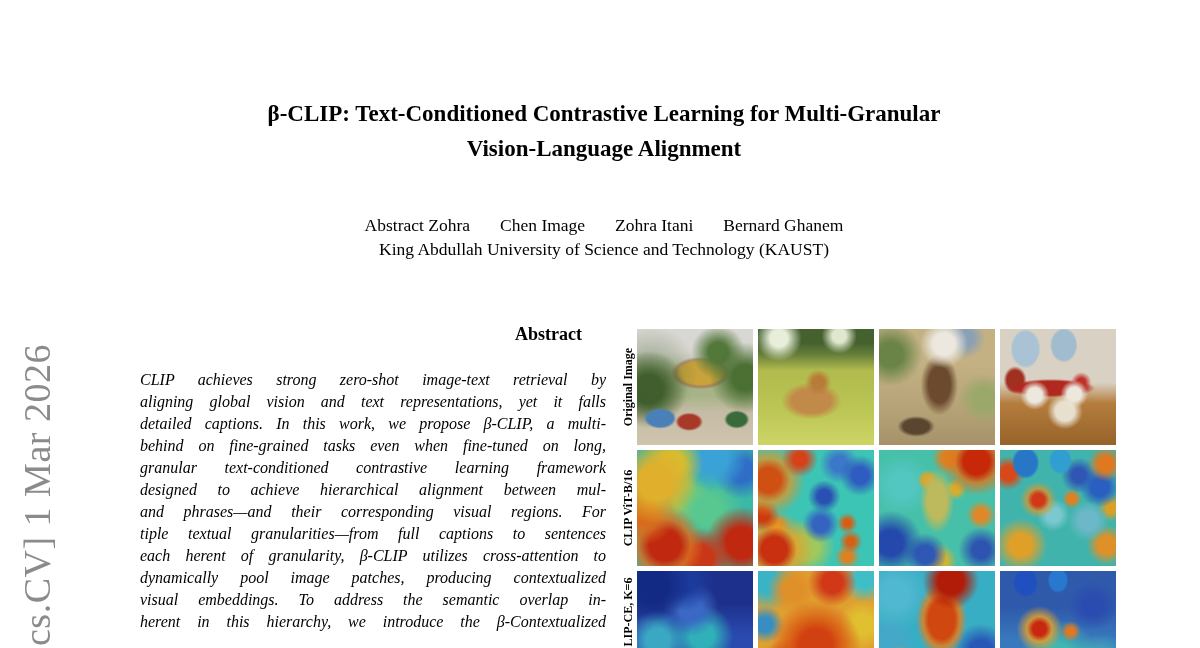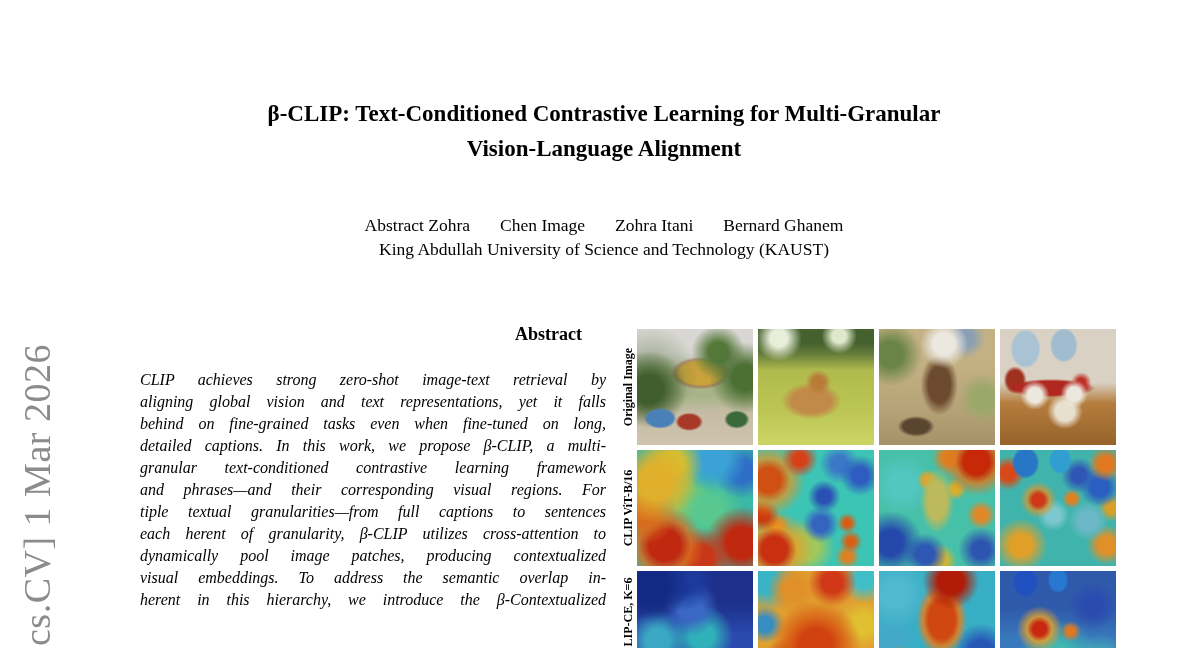--- a/index.html
+++ b/index.html
@@ -195,23 +195,24 @@
   <span>Chen Image</span>
   <span>Zohra Itani</span>
   <span>Bernard Ghanem</span>
 </div>
 <div class="affiliation">King Abdullah University of Science and Technology (KAUST)</div>
 
 <div class="abstract-heading">Abstract</div>
 <div class="abstract-lines">
   <div class="abs-line">CLIP achieves strong zero-shot image-text retrieval by</div>
   <div class="abs-line">aligning global vision and text representations, yet it falls</div>
+  <div class="abs-line">detailed captions. In this work, we propose β-CLIP, a multi-</div>
   <div class="abs-line">behind on fine-grained tasks even when fine-tuned on long,</div>
-  <div class="abs-line">detailed captions. In this work, we propose β-CLIP, a multi-</div>
   <div class="abs-line">granular text-conditioned contrastive learning framework</div>
+  <div class="abs-line">designed to achieve hierarchical alignment between mul-</div>
   <div class="abs-line">and phrases—and their corresponding visual regions. For</div>
   <div class="abs-line">tiple textual granularities—from full captions to sentences</div>
   <div class="abs-line">each herent of granularity, β-CLIP utilizes cross-attention to</div>
   <div class="abs-line">dynamically pool image patches, producing contextualized</div>
   <div class="abs-line">visual embeddings. To address the semantic overlap in-</div>
   <div class="abs-line">herent in this hierarchy, we introduce the β-Contextualized</div>
 </div>
 
 <div class="row-label rl-1">Original Image</div>
 <div class="row-label rl-2">CLIP ViT-B/16</div>

